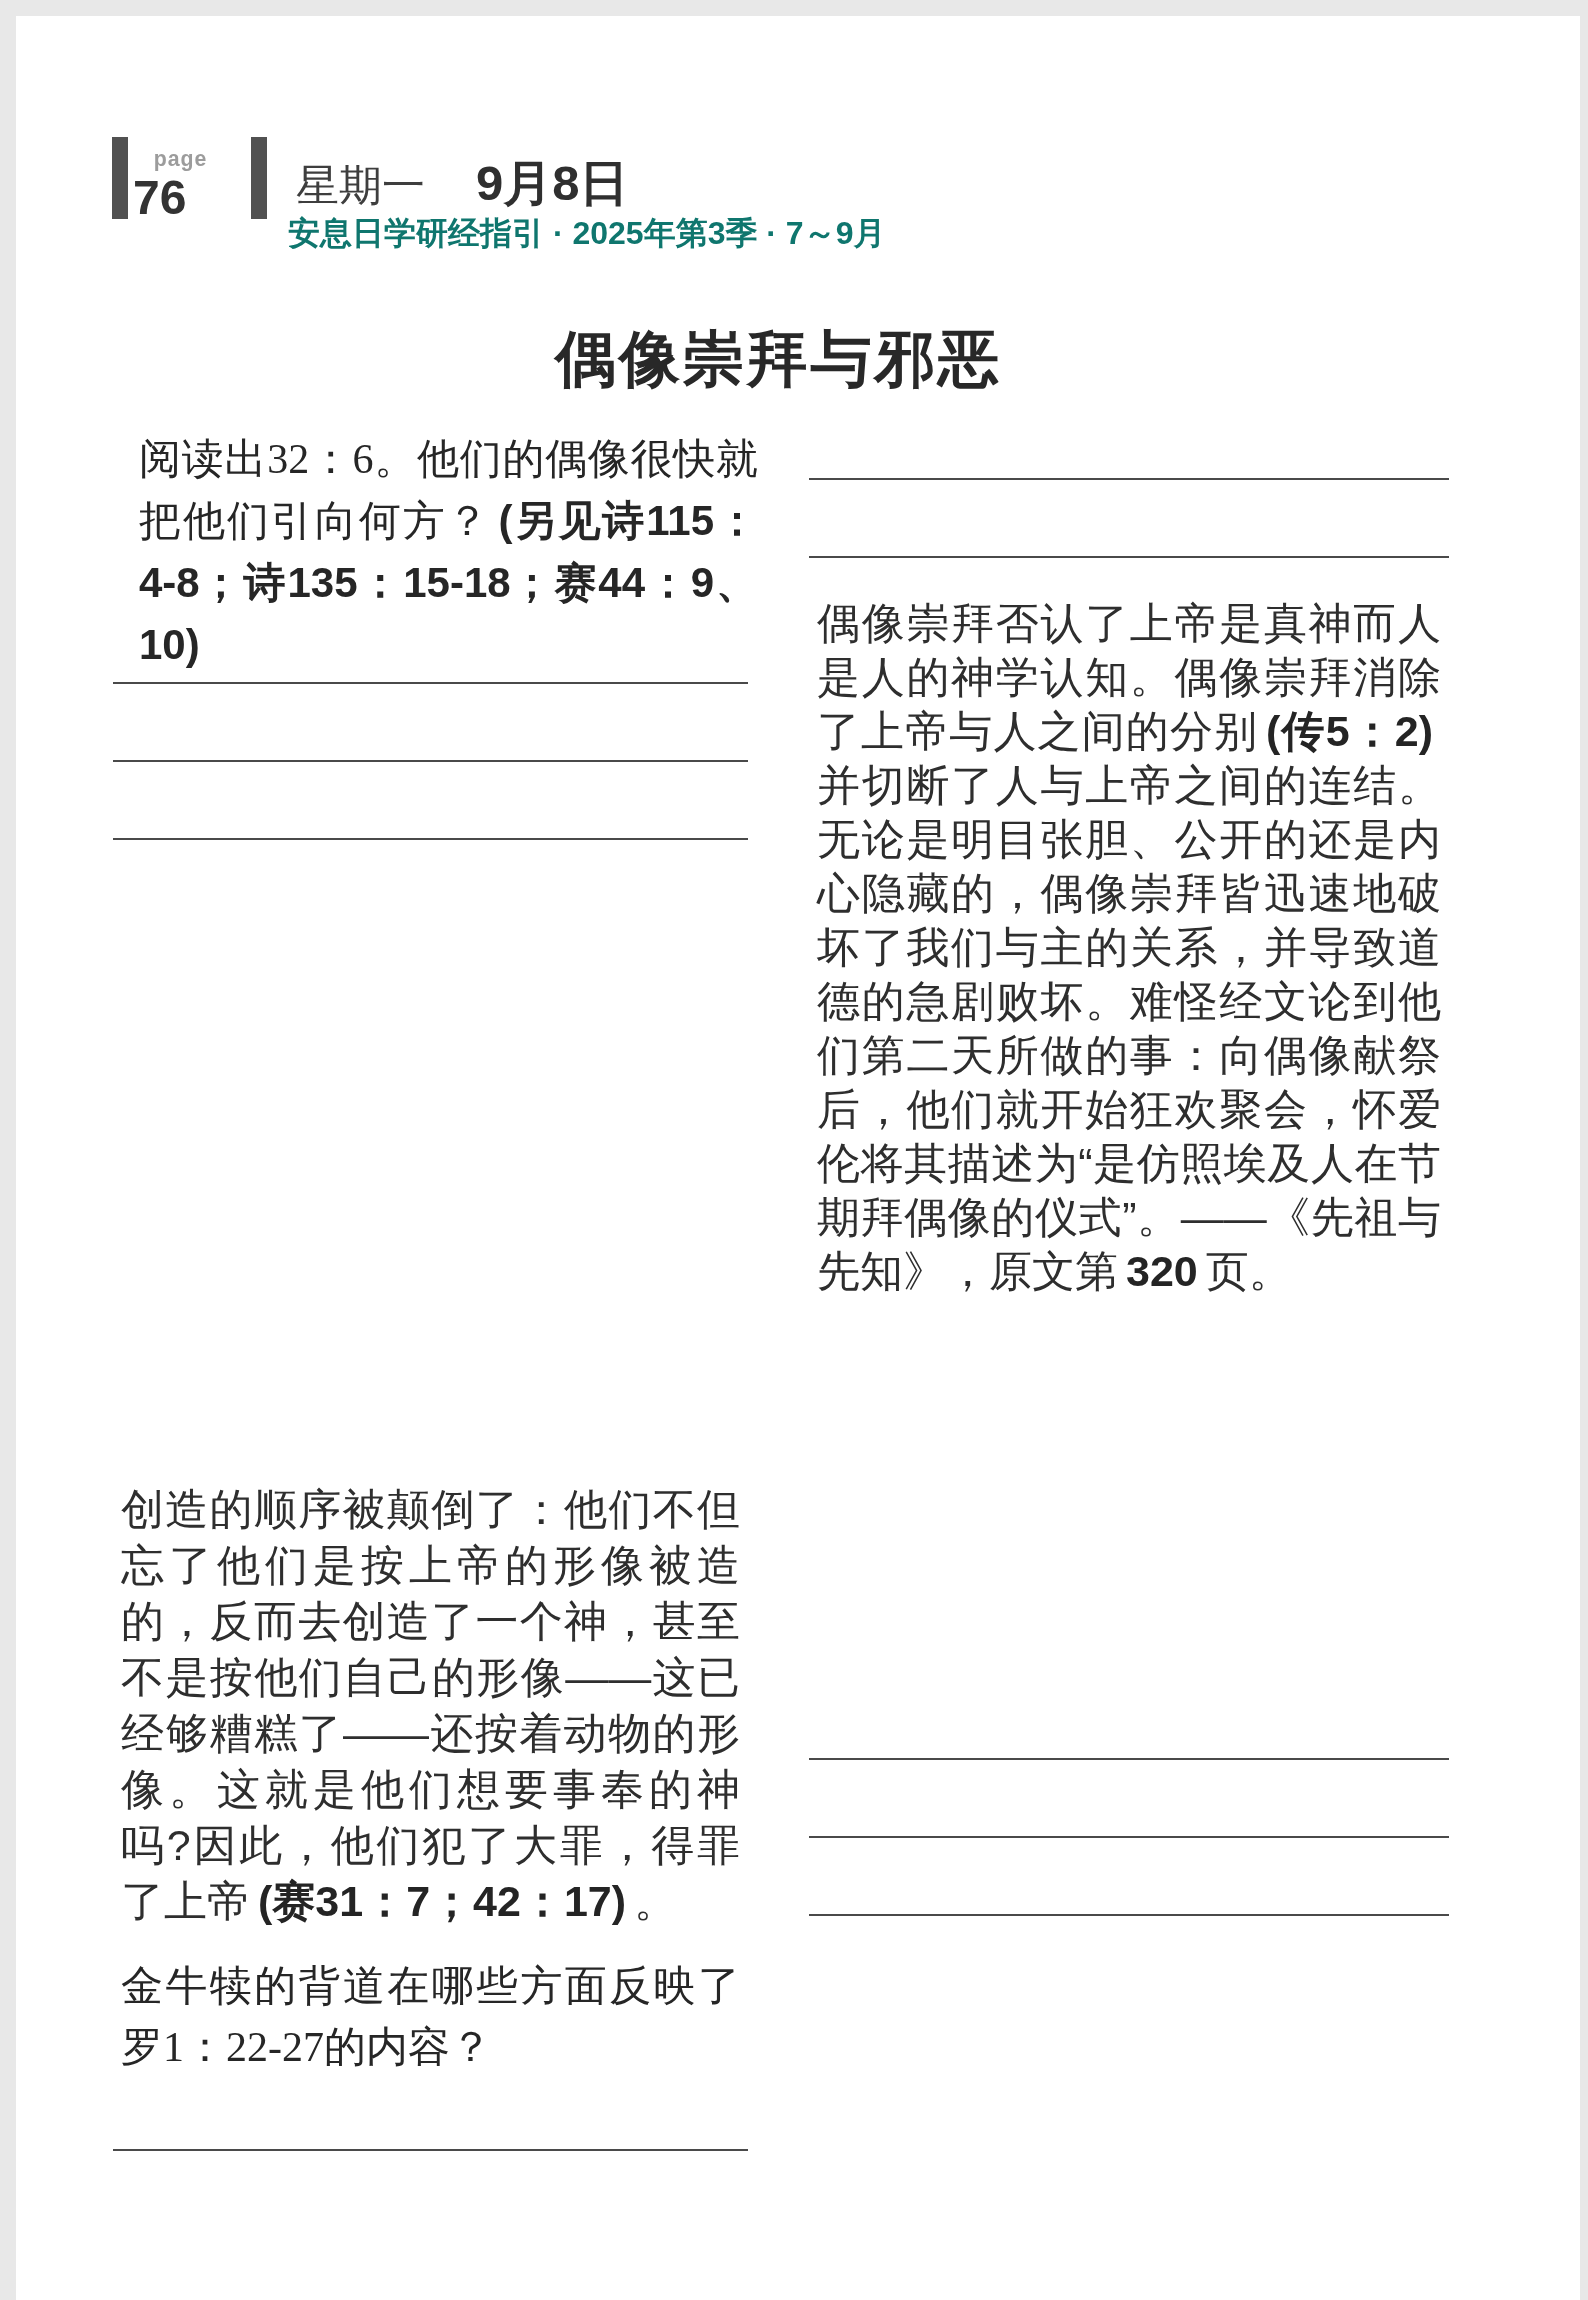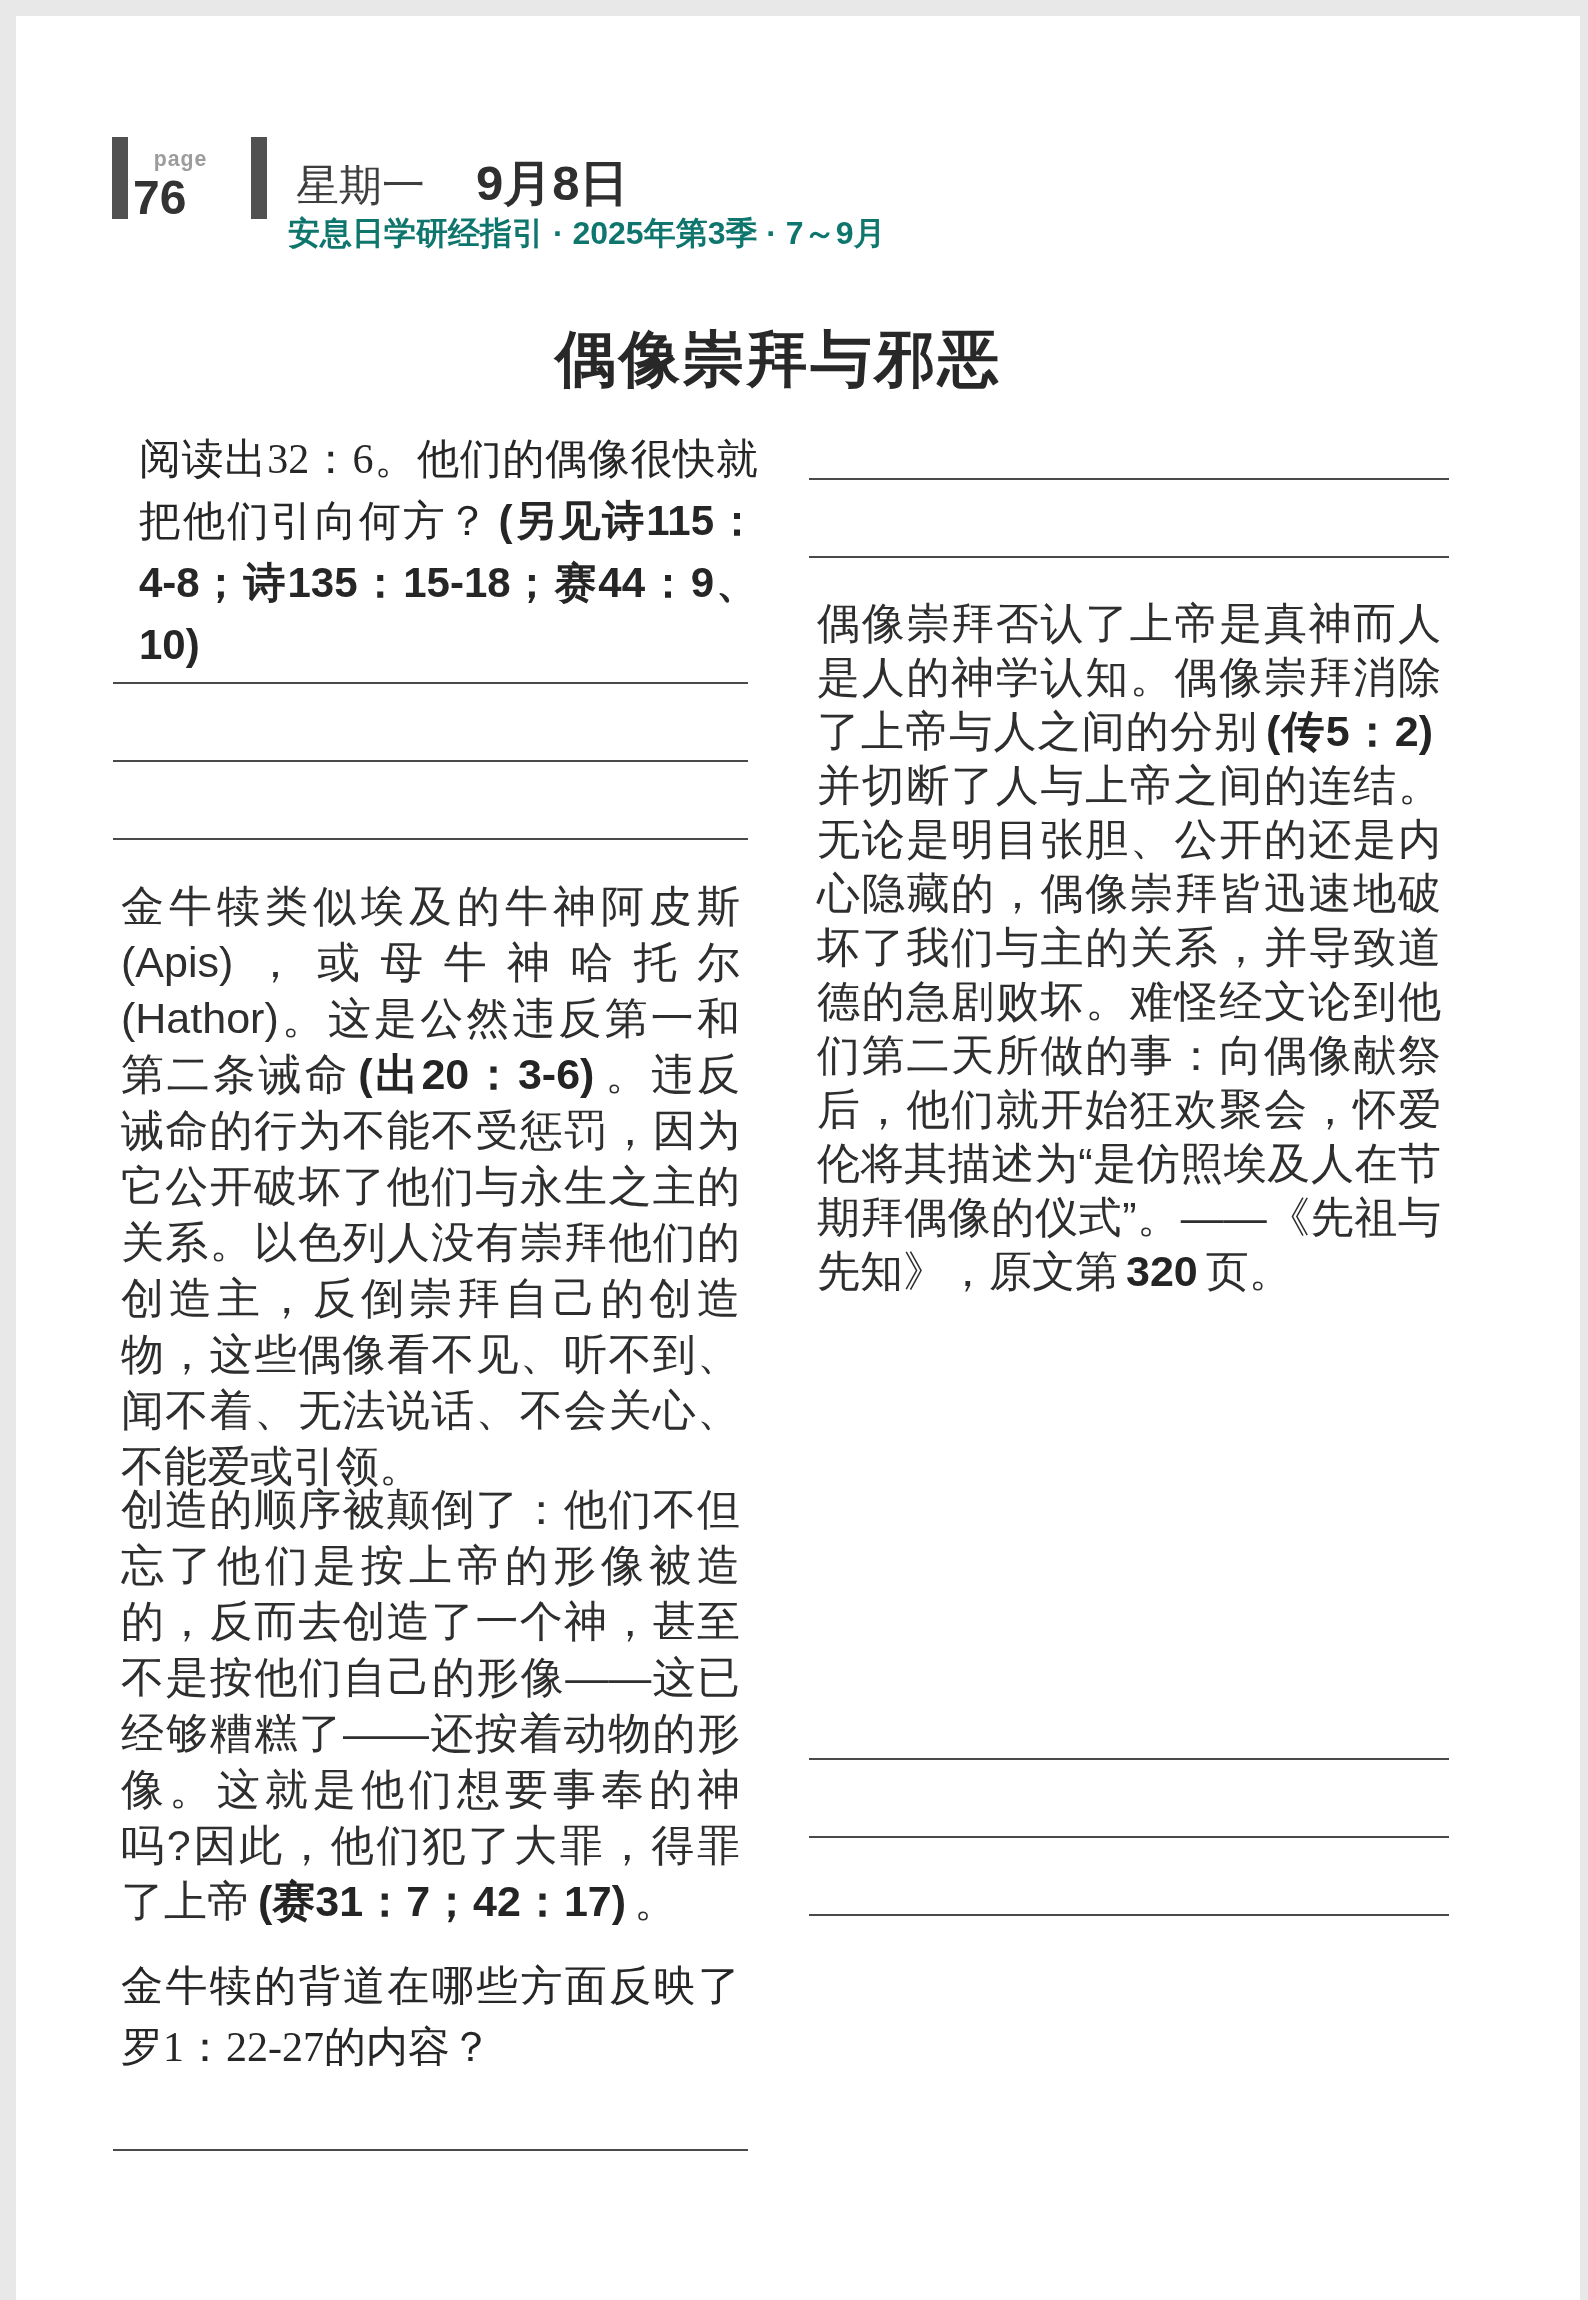--- a/index.html
+++ b/index.html
@@ -78,21 +78,20 @@
     <span class="date">9月8日</span>
   </div>
   <div class="subtitle">安息日学研经指引 · 2025年第3季 · 7～9月</div>
 
   <h1 class="lesson-title">偶像崇拜与邪恶</h1>
 
   <div class="tblock question q1">阅读出32：6。他们的偶像很快就把他们引向何方？<b>(另见诗115：4-8；诗135：15-18；赛44：9、10)</b></div>
   <div class="rule rule-l rl-1"></div>
   <div class="rule rule-l rl-2"></div>
   <div class="rule rule-l rl-3"></div>
-  <div class="tblock body-text p1-left">金牛犊类似埃及的牛神阿皮斯(Apis)，或母牛神哈托尔(Hathor)。这是公然违反第一和第二条诫命<b>(出20：3-6)</b>。违反诫命的行为不能不受惩罚，因为它公开破坏了他们与永生之主的关系。以色列人没有崇拜他们的创造主，反倒崇拜自己的创造物，这些偶像看不见、听不到、闻不着、无法说话、不会关心、不能爱或引领。</div>
   <div class="tblock body-text p2-left">创造的顺序被颠倒了：他们不但忘了他们是按上帝的形像被造的，反而去创造了一个神，甚至不是按他们自己的形像——这已经够糟糕了——还按着动物的形像。这就是他们想要事奉的神吗?因此，他们犯了大罪，得罪了上帝<b>(赛31：7；42：17)</b>。</div>
   <div class="tblock question q2">金牛犊的背道在哪些方面反映了罗1：22-27的内容？</div>
   <div class="rule rule-l rl-4"></div>
 
   <div class="rule rule-r rr-1"></div>
   <div class="rule rule-r rr-2"></div>
   <div class="tblock body-text lh58 p1-right">偶像崇拜否认了上帝是真神而人是人的神学认知。偶像崇拜消除了上帝与人之间的分别<b>(传5：2)</b>并切断了人与上帝之间的连结。无论是明目张胆、公开的还是内心隐藏的，偶像崇拜皆迅速地破坏了我们与主的关系，并导致道德的急剧败坏。难怪经文论到他们第二天所做的事：向偶像献祭后，他们就开始狂欢聚会，怀爱伦将其描述为“是仿照埃及人在节期拜偶像的仪式”。——《先祖与先知》，原文第<b>320</b>页。</div>
   <div class="rule rule-r rr-3"></div>
   <div class="rule rule-r rr-4"></div>
   <div class="rule rule-r rr-5"></div>

